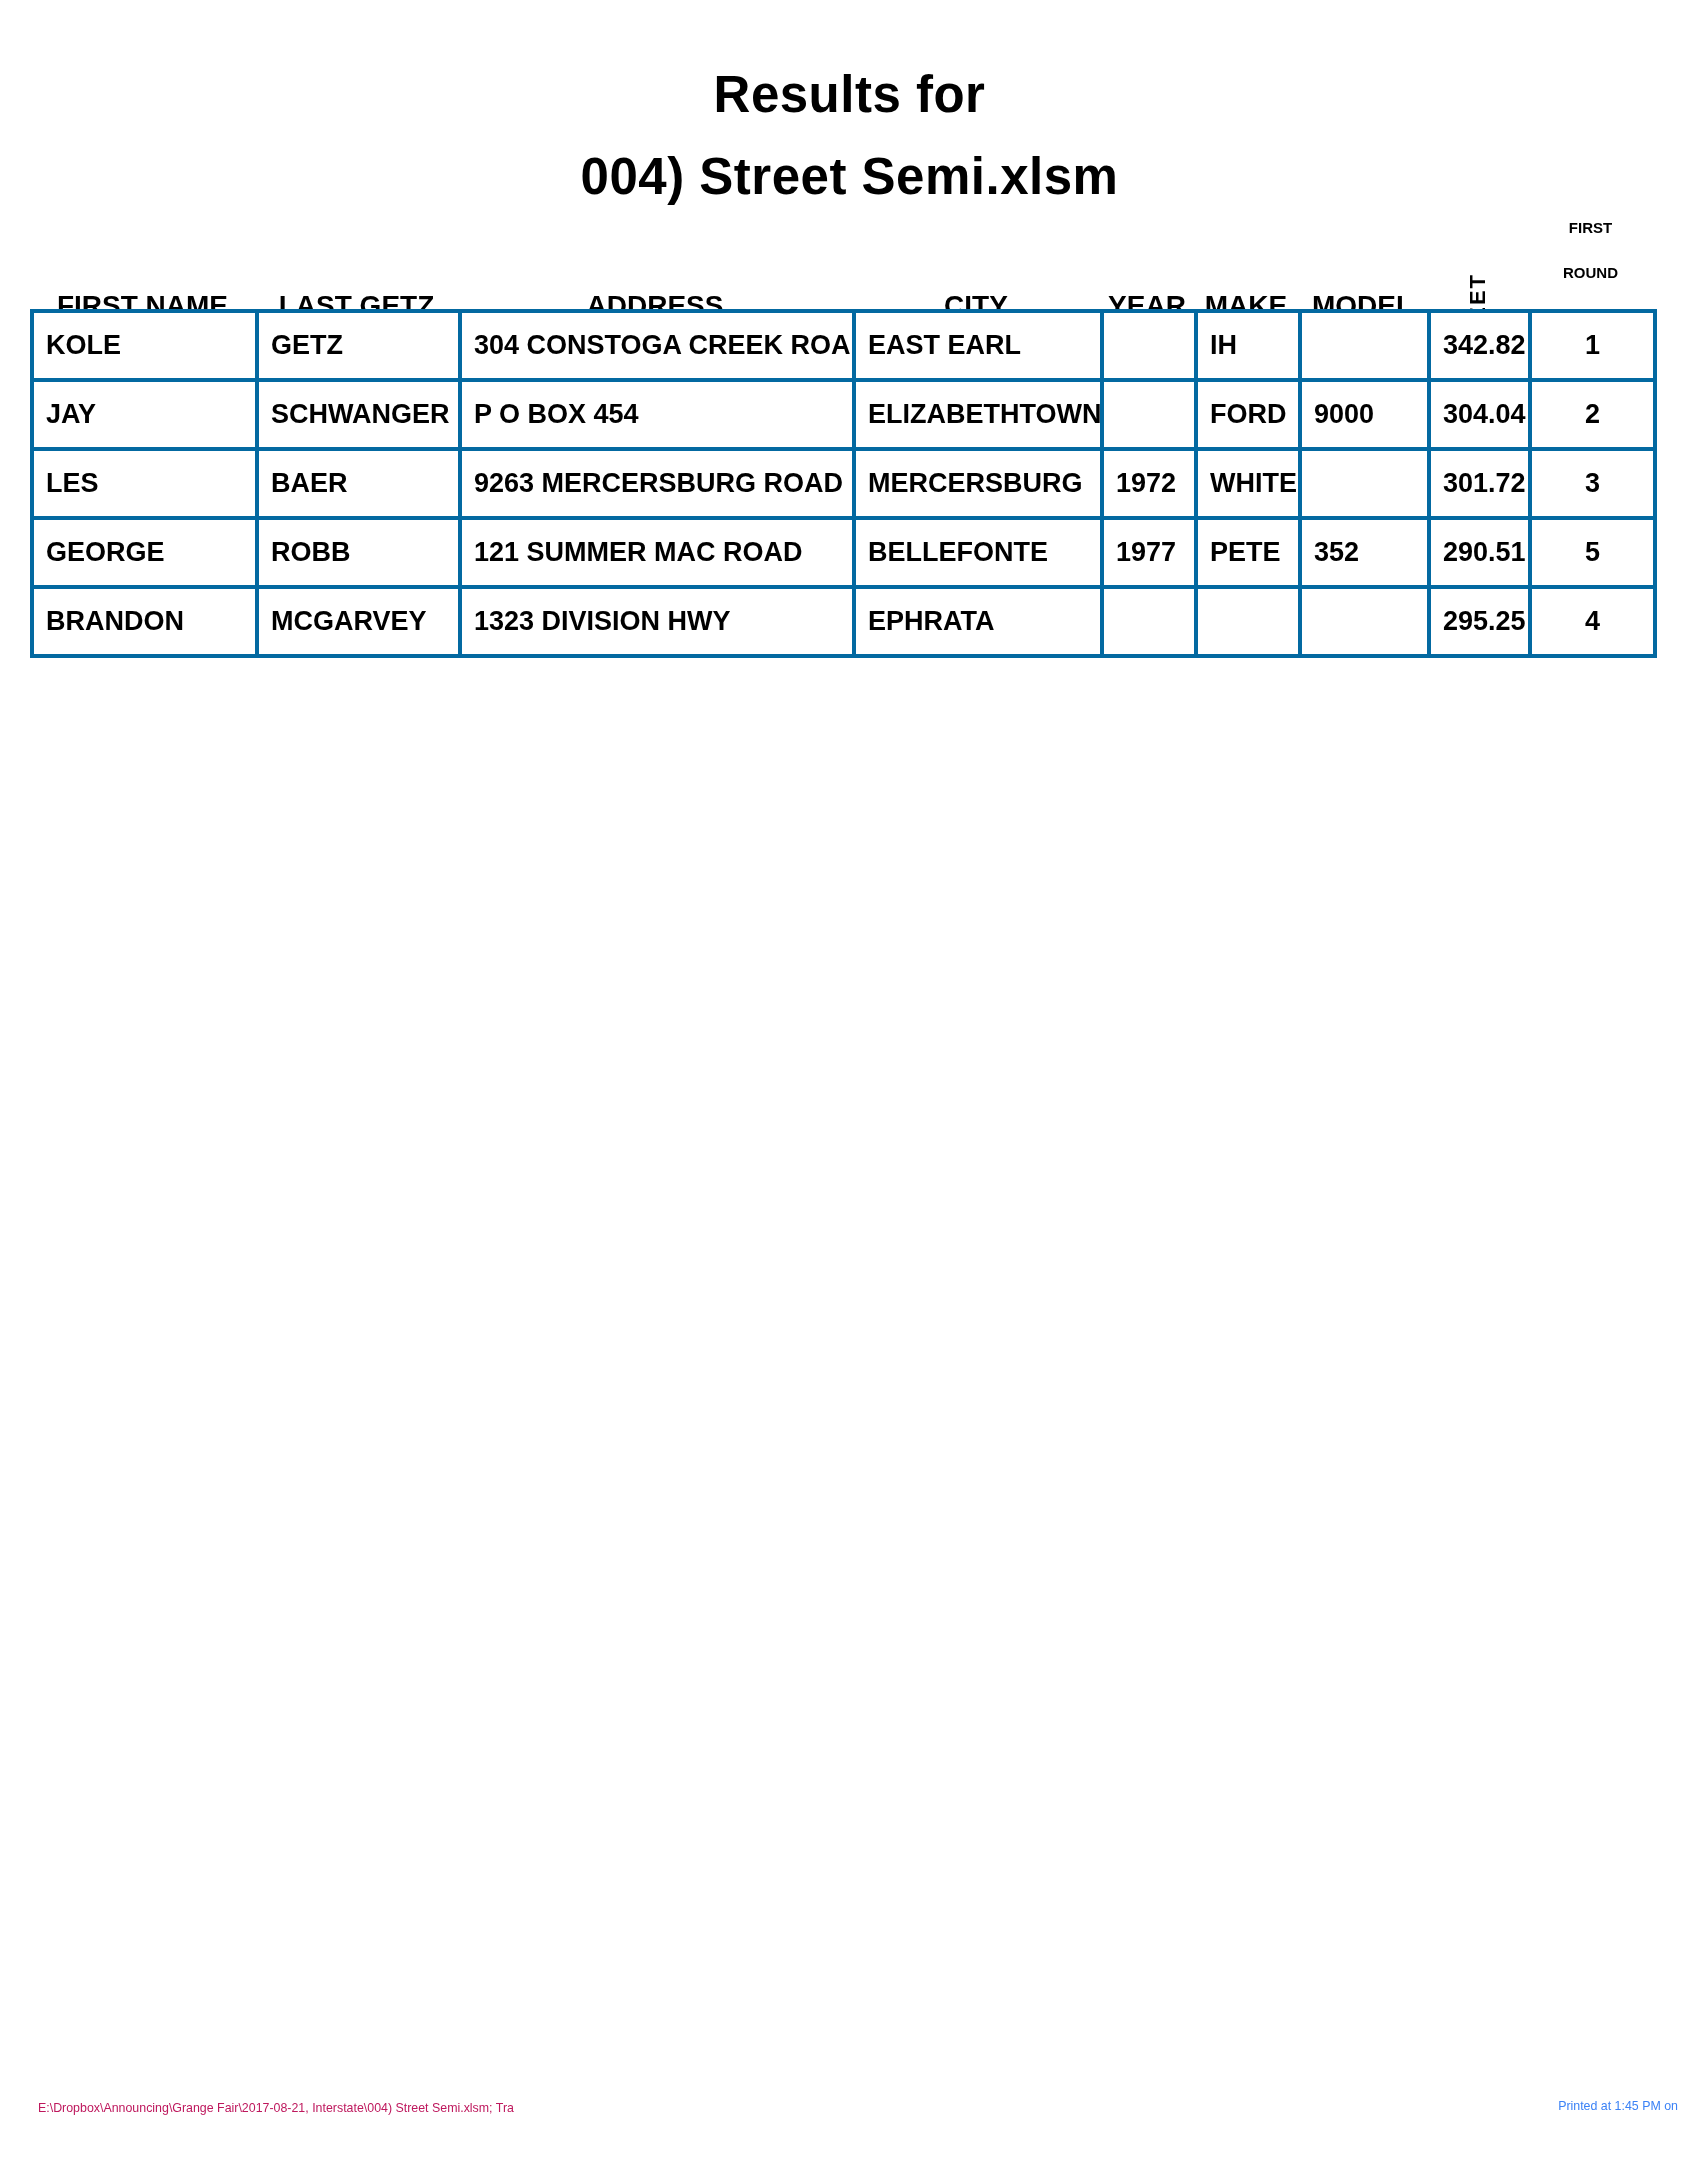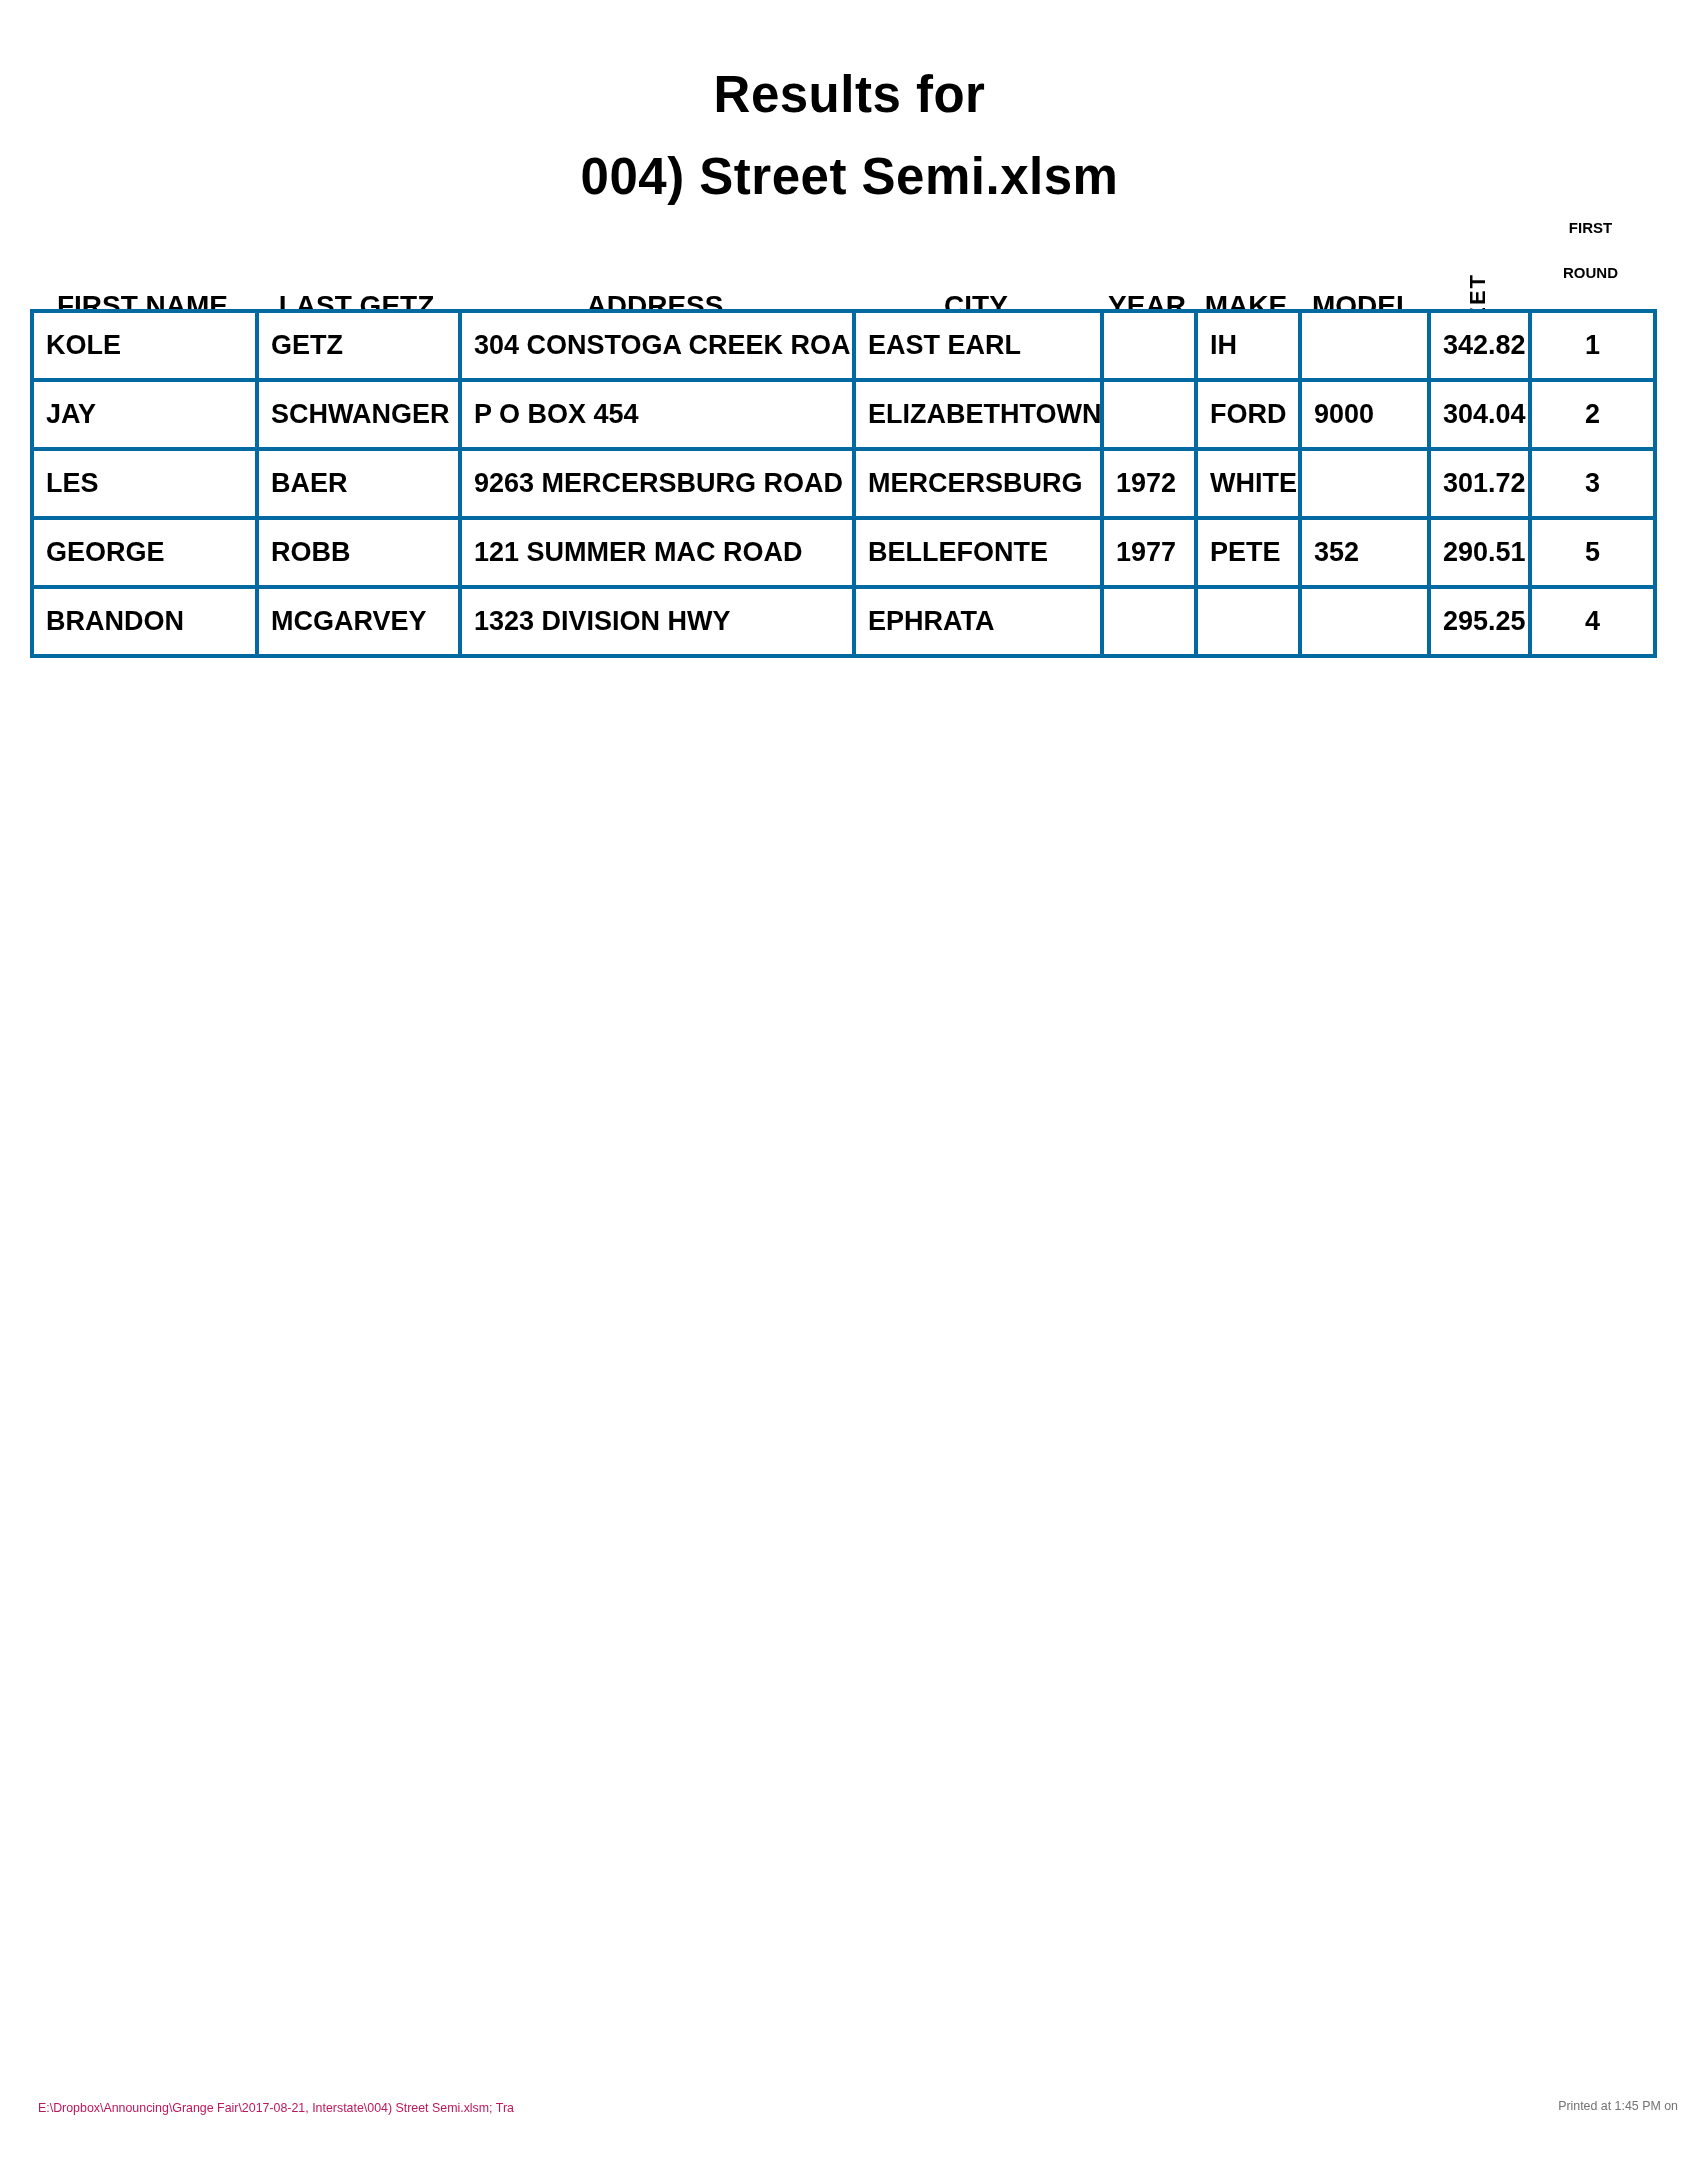--- a/index.html
+++ b/index.html
@@ -94,21 +94,21 @@
     top: 2101px;
     font-size: 12.4px;
     color: #be185d;
     white-space: nowrap;
   }
   .footer-right {
     position: absolute;
     right: 5px;
     top: 2099px;
     font-size: 12.4px;
-    color: #737373;
+    color: #3b82f6;
     white-space: nowrap;
   }
 </style>
 </head>
 <body>
 
 <div class="page">
 
   <div class="title-line l1">Results for</div>
   <div class="title-line l2">004) Street Semi.xlsm</div>

